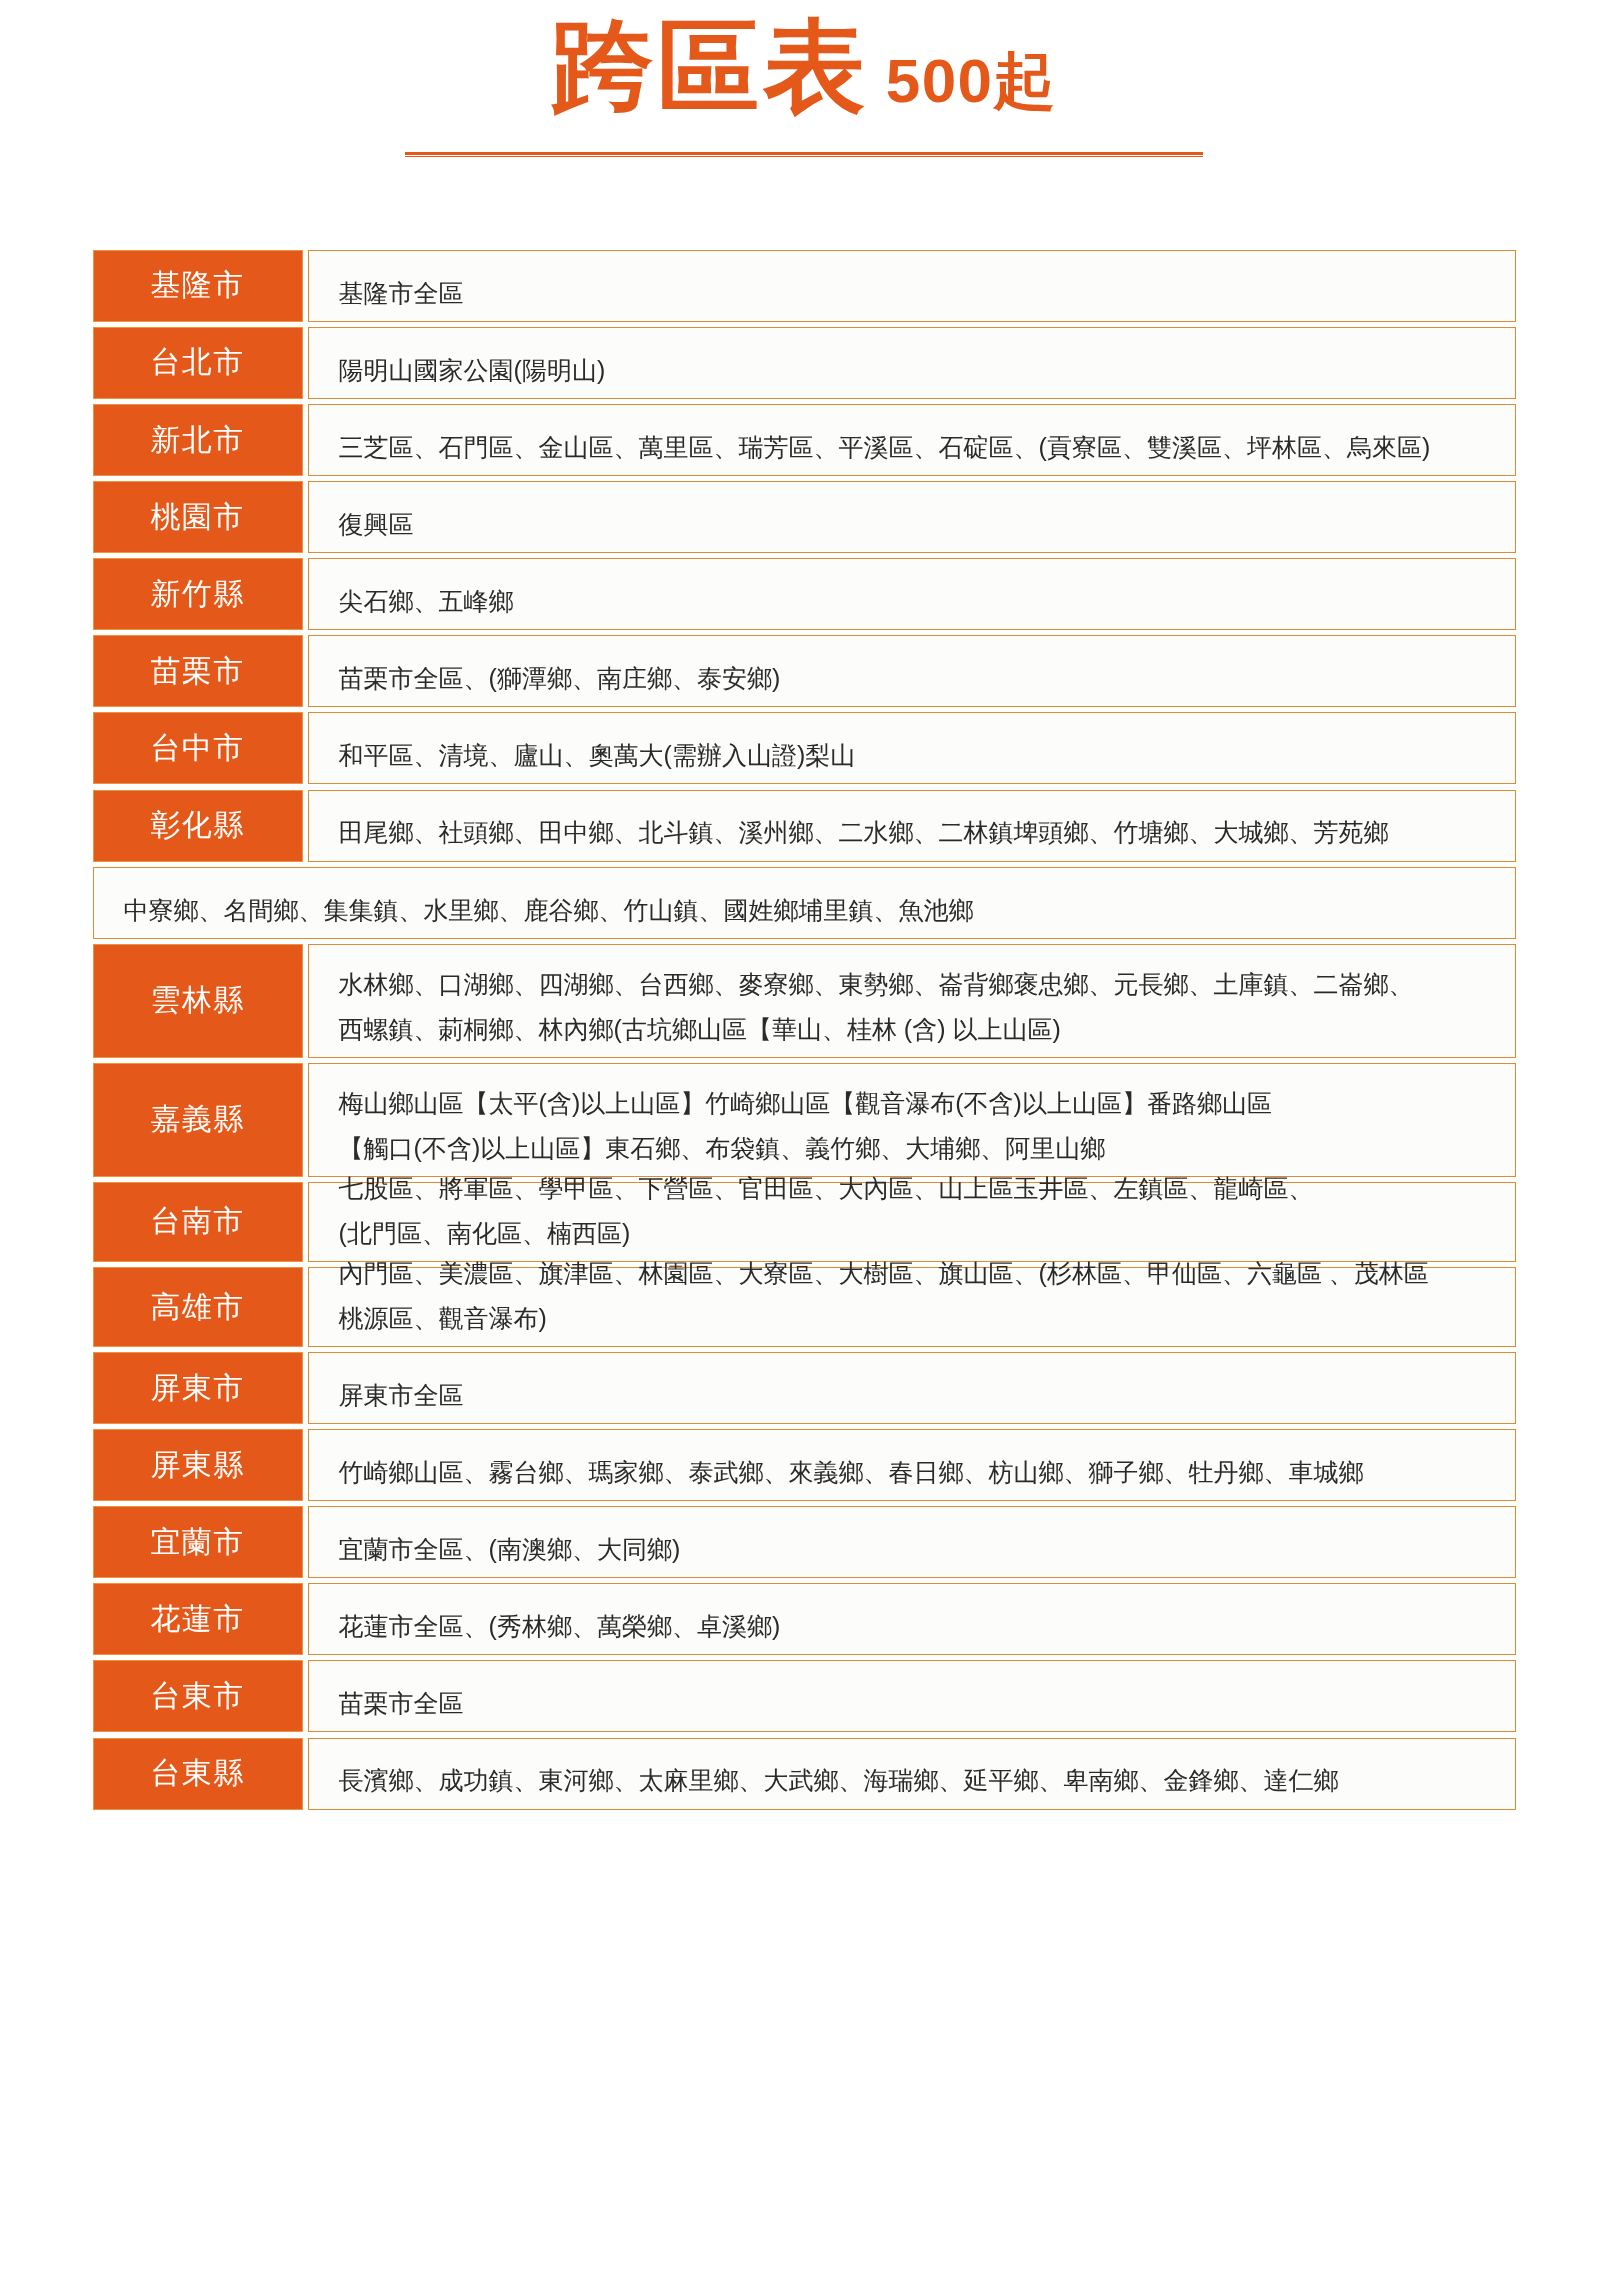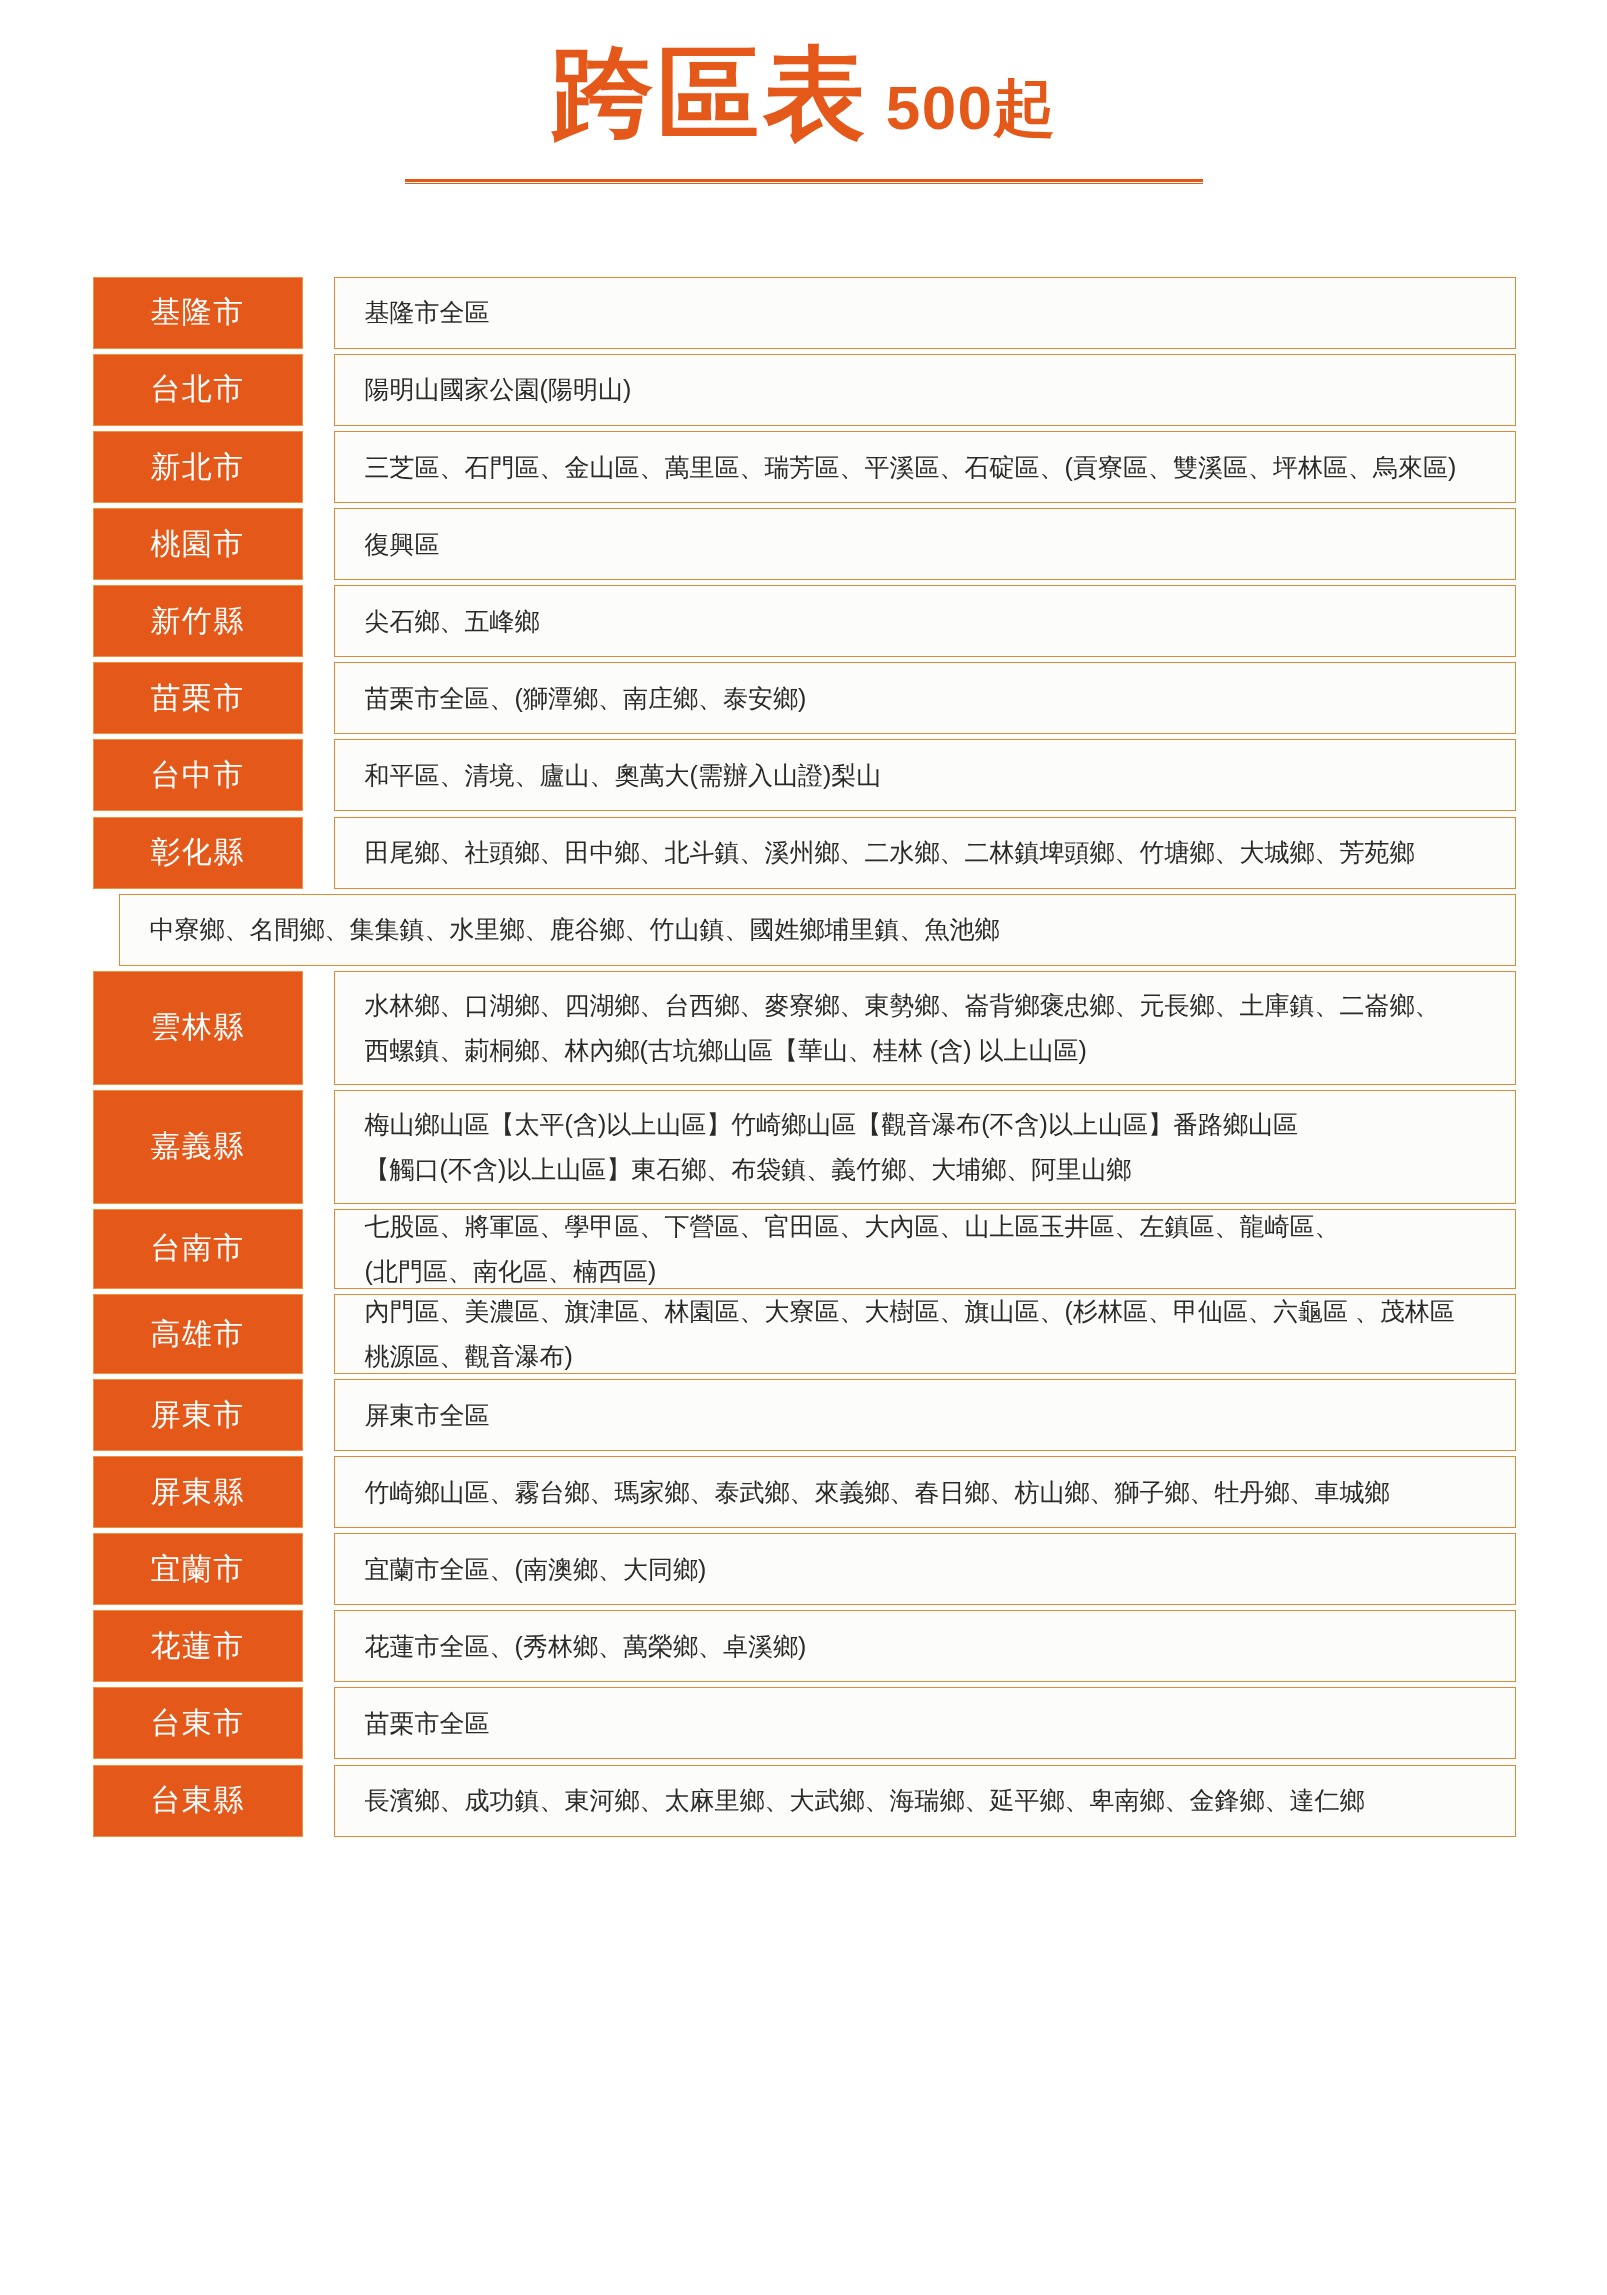--- a/index.html
+++ b/index.html
@@ -15,21 +15,20 @@
     background: #ffffff;
   }
   body {
     width: 1608px;
     height: 2295px;
     font-family: "Liberation Sans", sans-serif;
     overflow: hidden;
   }
   .header {
     text-align: center;
-    padding-top: 27px;
     white-space: nowrap;
   }
   .title {
     font-size: 102px;
     font-weight: bold;
     color: var(--orange);
     letter-spacing: 3.9px;
   }
   .subtitle {
     font-size: 62px;
@@ -69,26 +68,25 @@
     align-items: center;
     justify-content: center;
     letter-spacing: 1.3px;
   }
   .areas-cell {
     flex: 1;
     background: var(--rowbg);
     border: 1.3px solid var(--border);
     display: flex;
     flex-direction: column;
-    justify-content: center;
+    justify-content: flex-end;
     padding: 5.1px 18px 5.1px 30px;
     color: var(--text);
     font-size: 25px;
     line-height: 1.8;
-    margin-left: 26px;
   }
   .area-line { white-space: nowrap; }
 </style>
 </head>
 <body>
 
 <div class="header">
   <span class="title">跨區表</span><span class="subtitle">500起</span>
   <div class="underline"></div>
 </div>

